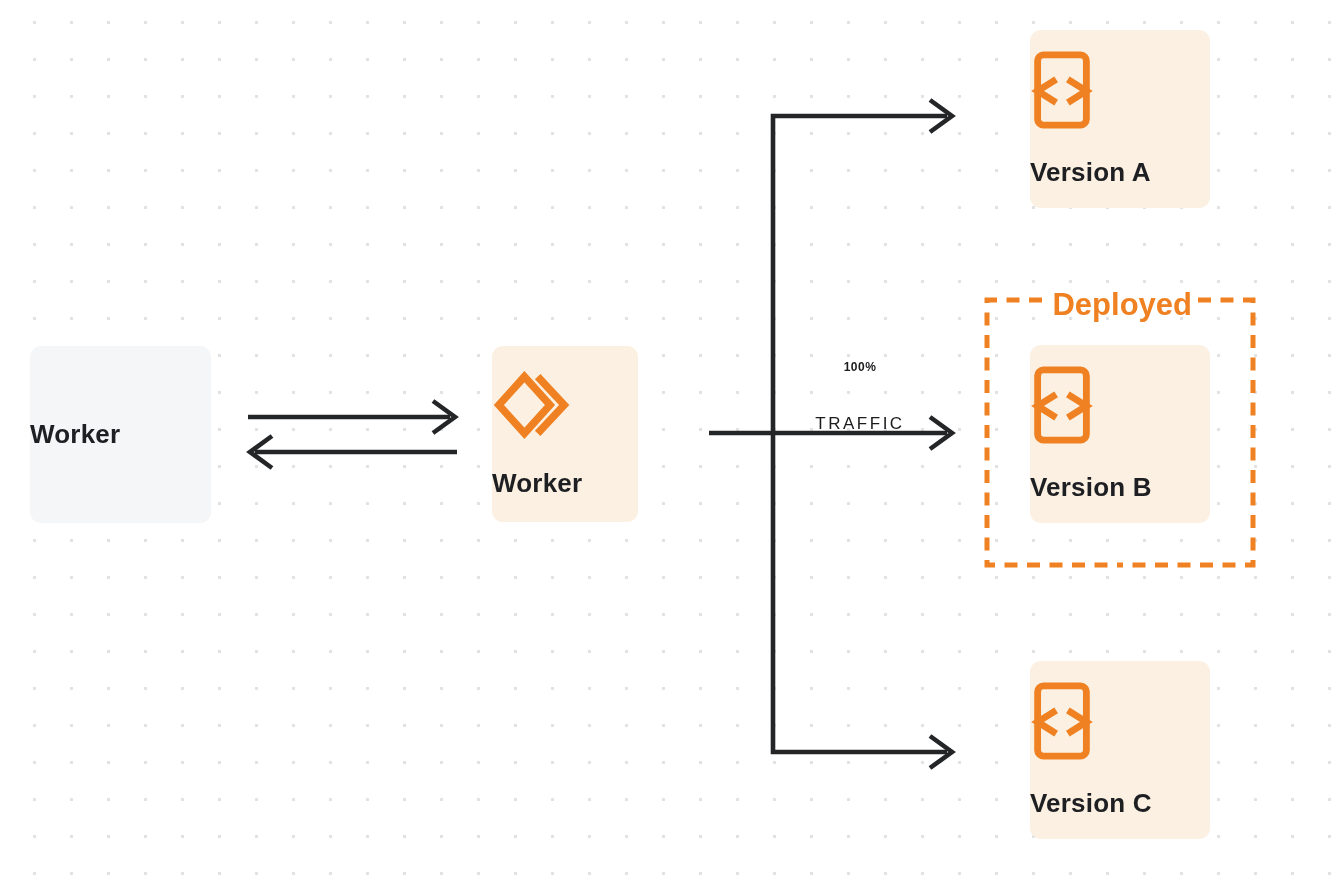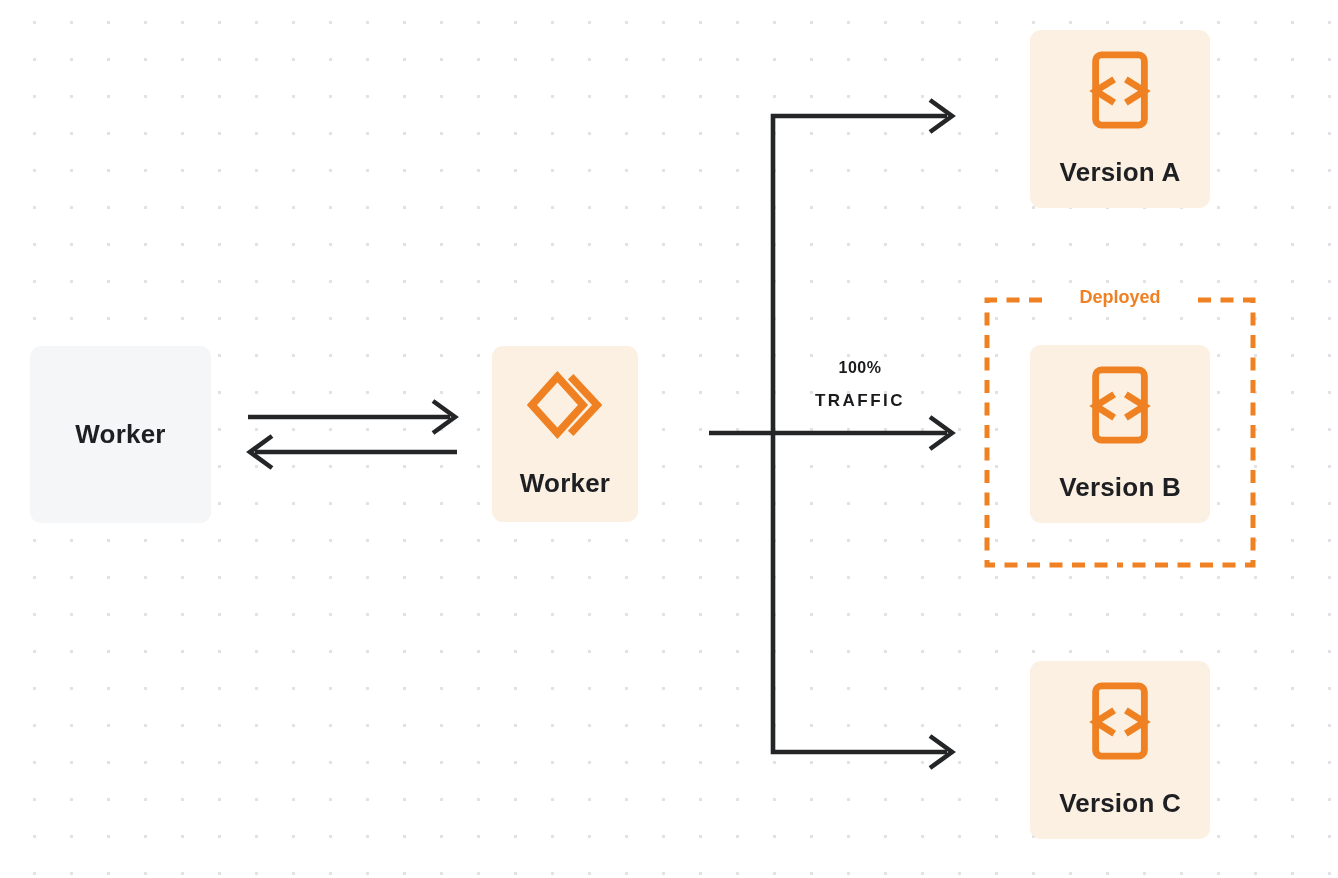--- a/index.html
+++ b/index.html
@@ -24,21 +24,20 @@
     top: 0;
     width: 1338px;
     height: 878px;
     pointer-events: none;
   }
   .node {
     position: absolute;
     border-radius: 11px;
     display: flex;
     flex-direction: column;
-    align-items: center;
     justify-content: center;
     gap: 24px;
   }
   .node .label {
     font-size: 26px;
     font-weight: 700;
     color: #1e1f22;
     letter-spacing: 0.2px;
   }
   .node-client {
@@ -56,36 +55,37 @@
 
   .traffic-label {
     position: absolute;
     left: 795px; top: 351px;
     width: 130px;
     text-align: center;
     color: #1a1b1d;
     line-height: 33px;
   }
   .traffic-label .pct {
-    font-size: 16px;
+    font-size: 12px;
     font-weight: 700;
     letter-spacing: 0.5px;
     text-align: center;
   }
   .traffic-label .word {
     font-size: 17px;
-    font-weight: 700;
+    font-weight: 400;
     letter-spacing: 2.5px;
+    margin-top: 23px;
   }
   .deployed-label {
     position: absolute;
     left: 1048px; top: 287px;
     width: 144px;
-    text-align: center;
-    font-size: 18px;
+    text-align: right;
+    font-size: 31px;
     font-weight: 700;
     color: #ef8122;
   }
 </style>
 </head>
 <body>
 
 <div class="canvas">
 
   <svg class="overlay" viewBox="0 0 1338 878">

